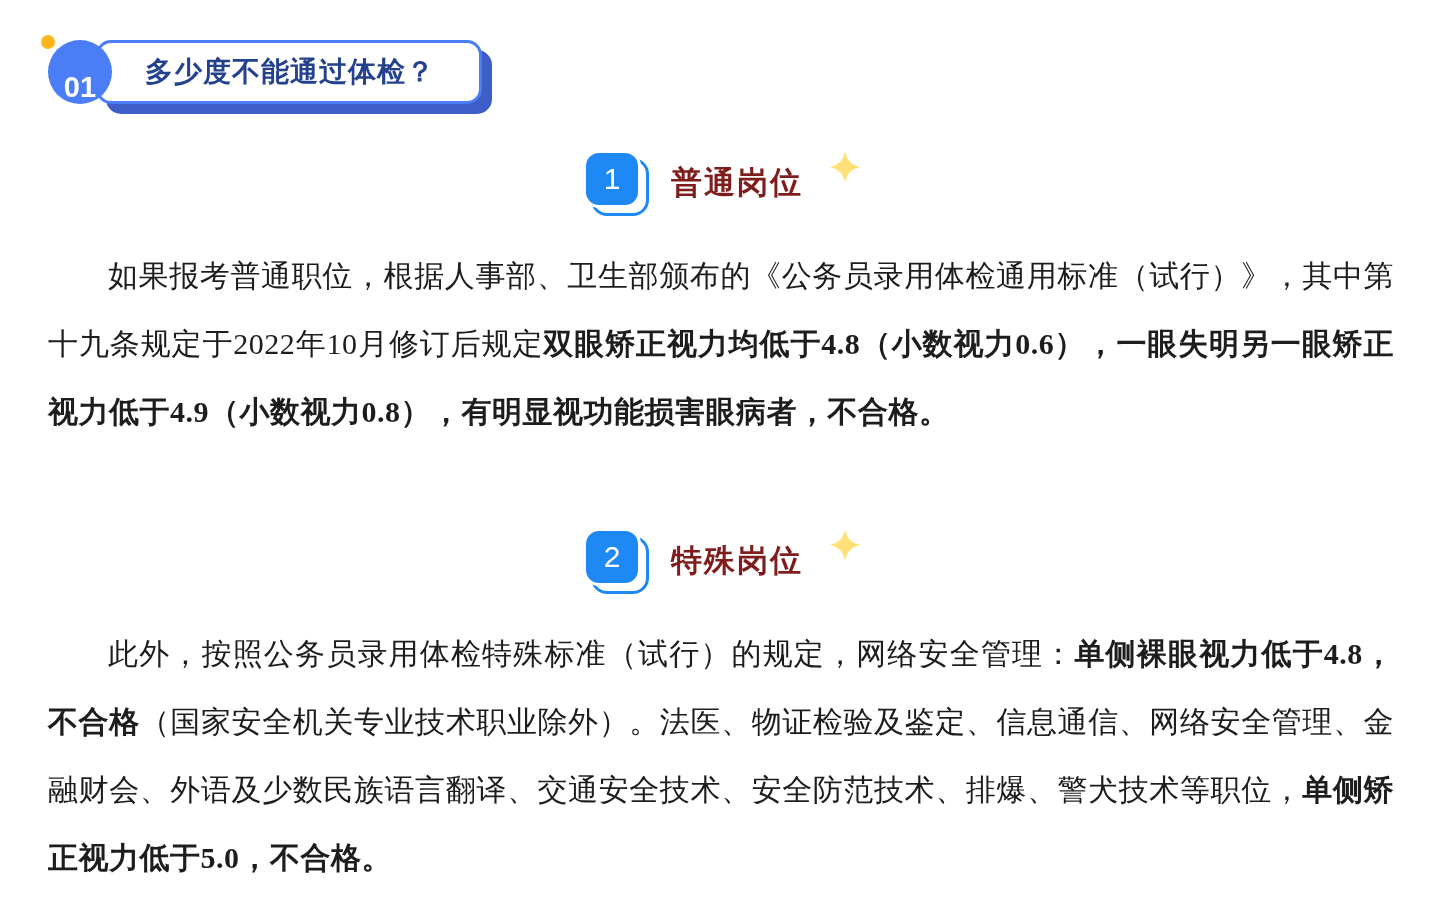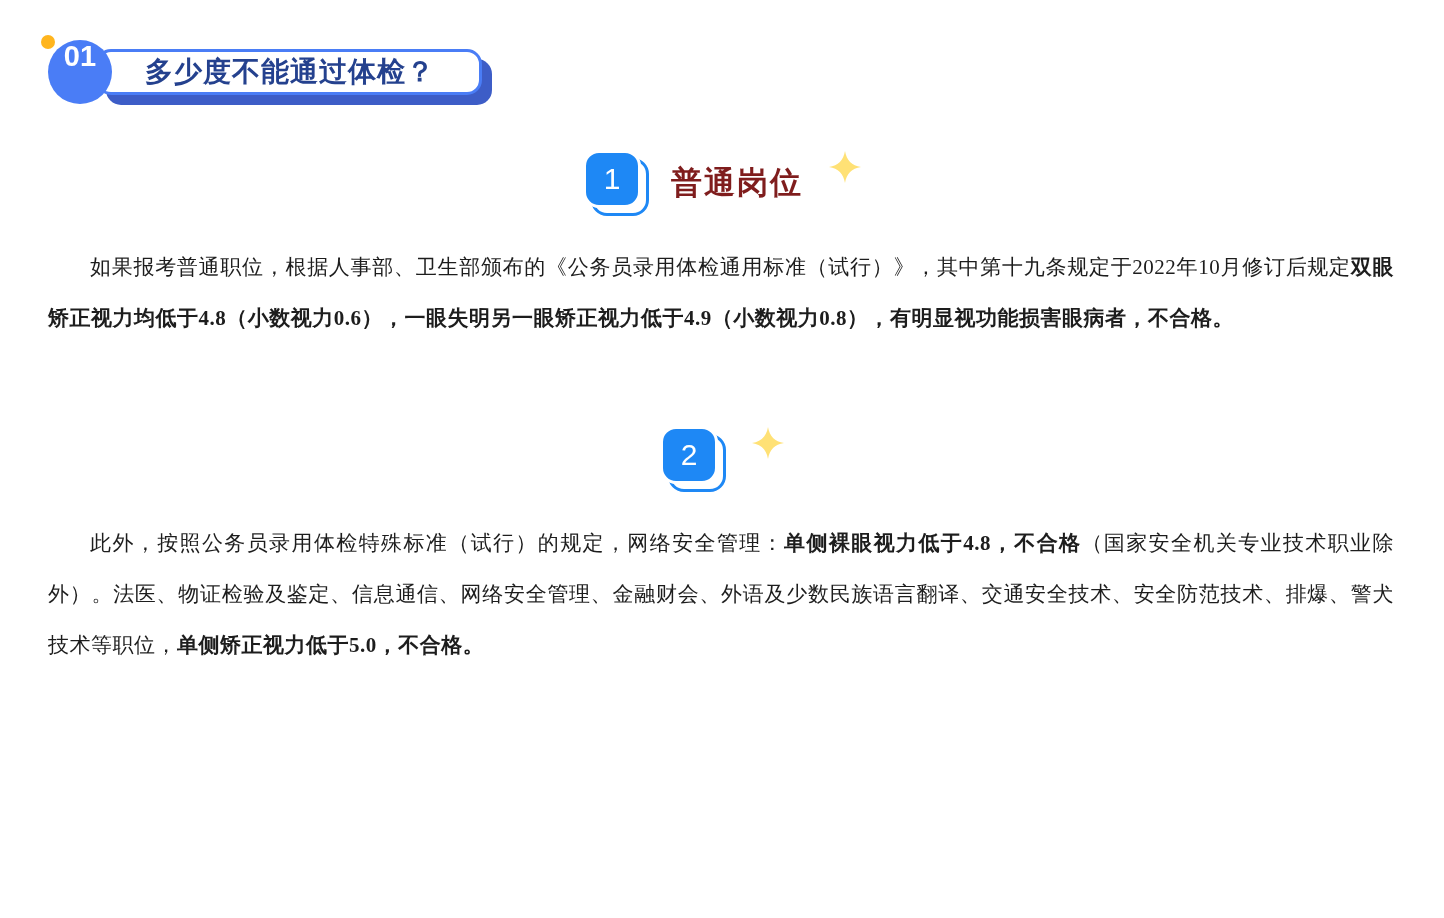--- a/index.html
+++ b/index.html
@@ -17,41 +17,41 @@
     display:flex; align-items:center;
     margin:38px 0 0 48px;
     height:68px;
     position:relative;
   }
   .num-circle {
     position:relative; z-index:3;
     width:64px; height:64px; border-radius:50%;
     background:var(--badge-blue,#4a7df6);
     color:#fff;
-    display:flex; align-items:flex-start; justify-content:center;
+    display:flex; align-items:flex-end; justify-content:center;
     font:700 29px "Liberation Sans", sans-serif;
   }
   .yellow-dot {
     position:absolute; top:-5px; left:-7px;
     width:14px; height:14px; border-radius:50%;
     background:var(--dot-yellow,#ffb51e);
   }
   .title-box-wrap { position:relative; margin-left:-16px; z-index:2; }
   .title-box-shadow {
     position:absolute; inset:0;
     transform:translate(10px,10px);
     background:var(--shadow-blue,#3d5dc7);
     border-radius:15px;
   }
   .title-box {
     position:relative;
     background:#fff;
     border:3px solid var(--badge-blue,#4a7df6);
     border-radius:15px;
-    height:46px;
+    height:64px;
     padding:0 44px 0 46px;
     display:flex; align-items:center;
     font:700 28px "Liberation Sans", sans-serif;
     color:var(--title-navy,#24418e);
     letter-spacing:1px;
   }
 
   
   .subheading {
     display:flex; align-items:center; justify-content:center;
@@ -85,22 +85,22 @@
   .sparkle {
     width:32px; height:32px;
     margin-left:26px;
     transform:translateY(-16px);
     color:var(--sparkle-yellow,#ffe175);
   }
 
   
   .para {
     margin:26px 50px 0 48px;
-    font-size:21px;
-    line-height:51px;
+    font-size:30px;
+    line-height:68px;
     color:var(--text-dark,#1d1d1d);
     text-align:justify;
     text-indent:2em;
     letter-spacing:0.5px;
     font-family:Liberation Serif, serif;
   }
   .para .run { font-weight:400; }
   .para .run.bold { font-weight:700; }
   .gap-lg { margin-top:82px; }
 </style>
@@ -131,20 +131,21 @@
     </svg>
   </div>
 
   <p class="para"><span class="run">如果报考普通职位，根据人事部、卫生部颁布的《公务员录用体检通用标准（试行）》，其中第十九条规定于2022年10月修订后规定</span><span class="run bold">双眼矫正视力均低于4.8（小数视力0.6），一眼失明另一眼矫正视力低于4.9（小数视力0.8），有明显视功能损害眼病者，不合格。</span></p>
 
   <div class="subheading gap-lg">
     <span class="numsq-wrap">
       <span class="numsq-back"></span>
       <span class="numsq">2</span>
     </span>
+    <span class="subtitle">特殊岗位</span>
     <svg class="sparkle" viewBox="0 0 24 24" fill="currentColor">
       <path d="M12 0 C13.2 7 17 10.8 24 12 C17 13.2 13.2 17 12 24 C10.8 17 7 13.2 0 12 C7 10.8 10.8 7 12 0 Z"></path>
     </svg>
   </div>
 
   <p class="para"><span class="run">此外，按照公务员录用体检特殊标准（试行）的规定，网络安全管理：</span><span class="run bold">单侧裸眼视力低于4.8，不合格</span><span class="run">（国家安全机关专业技术职业除外）。法医、物证检验及鉴定、信息通信、网络安全管理、金融财会、外语及少数民族语言翻译、交通安全技术、安全防范技术、排爆、警犬技术等职位，</span><span class="run bold">单侧矫正视力低于5.0，不合格。</span></p>
 
 </div>
 
 </body></html>

